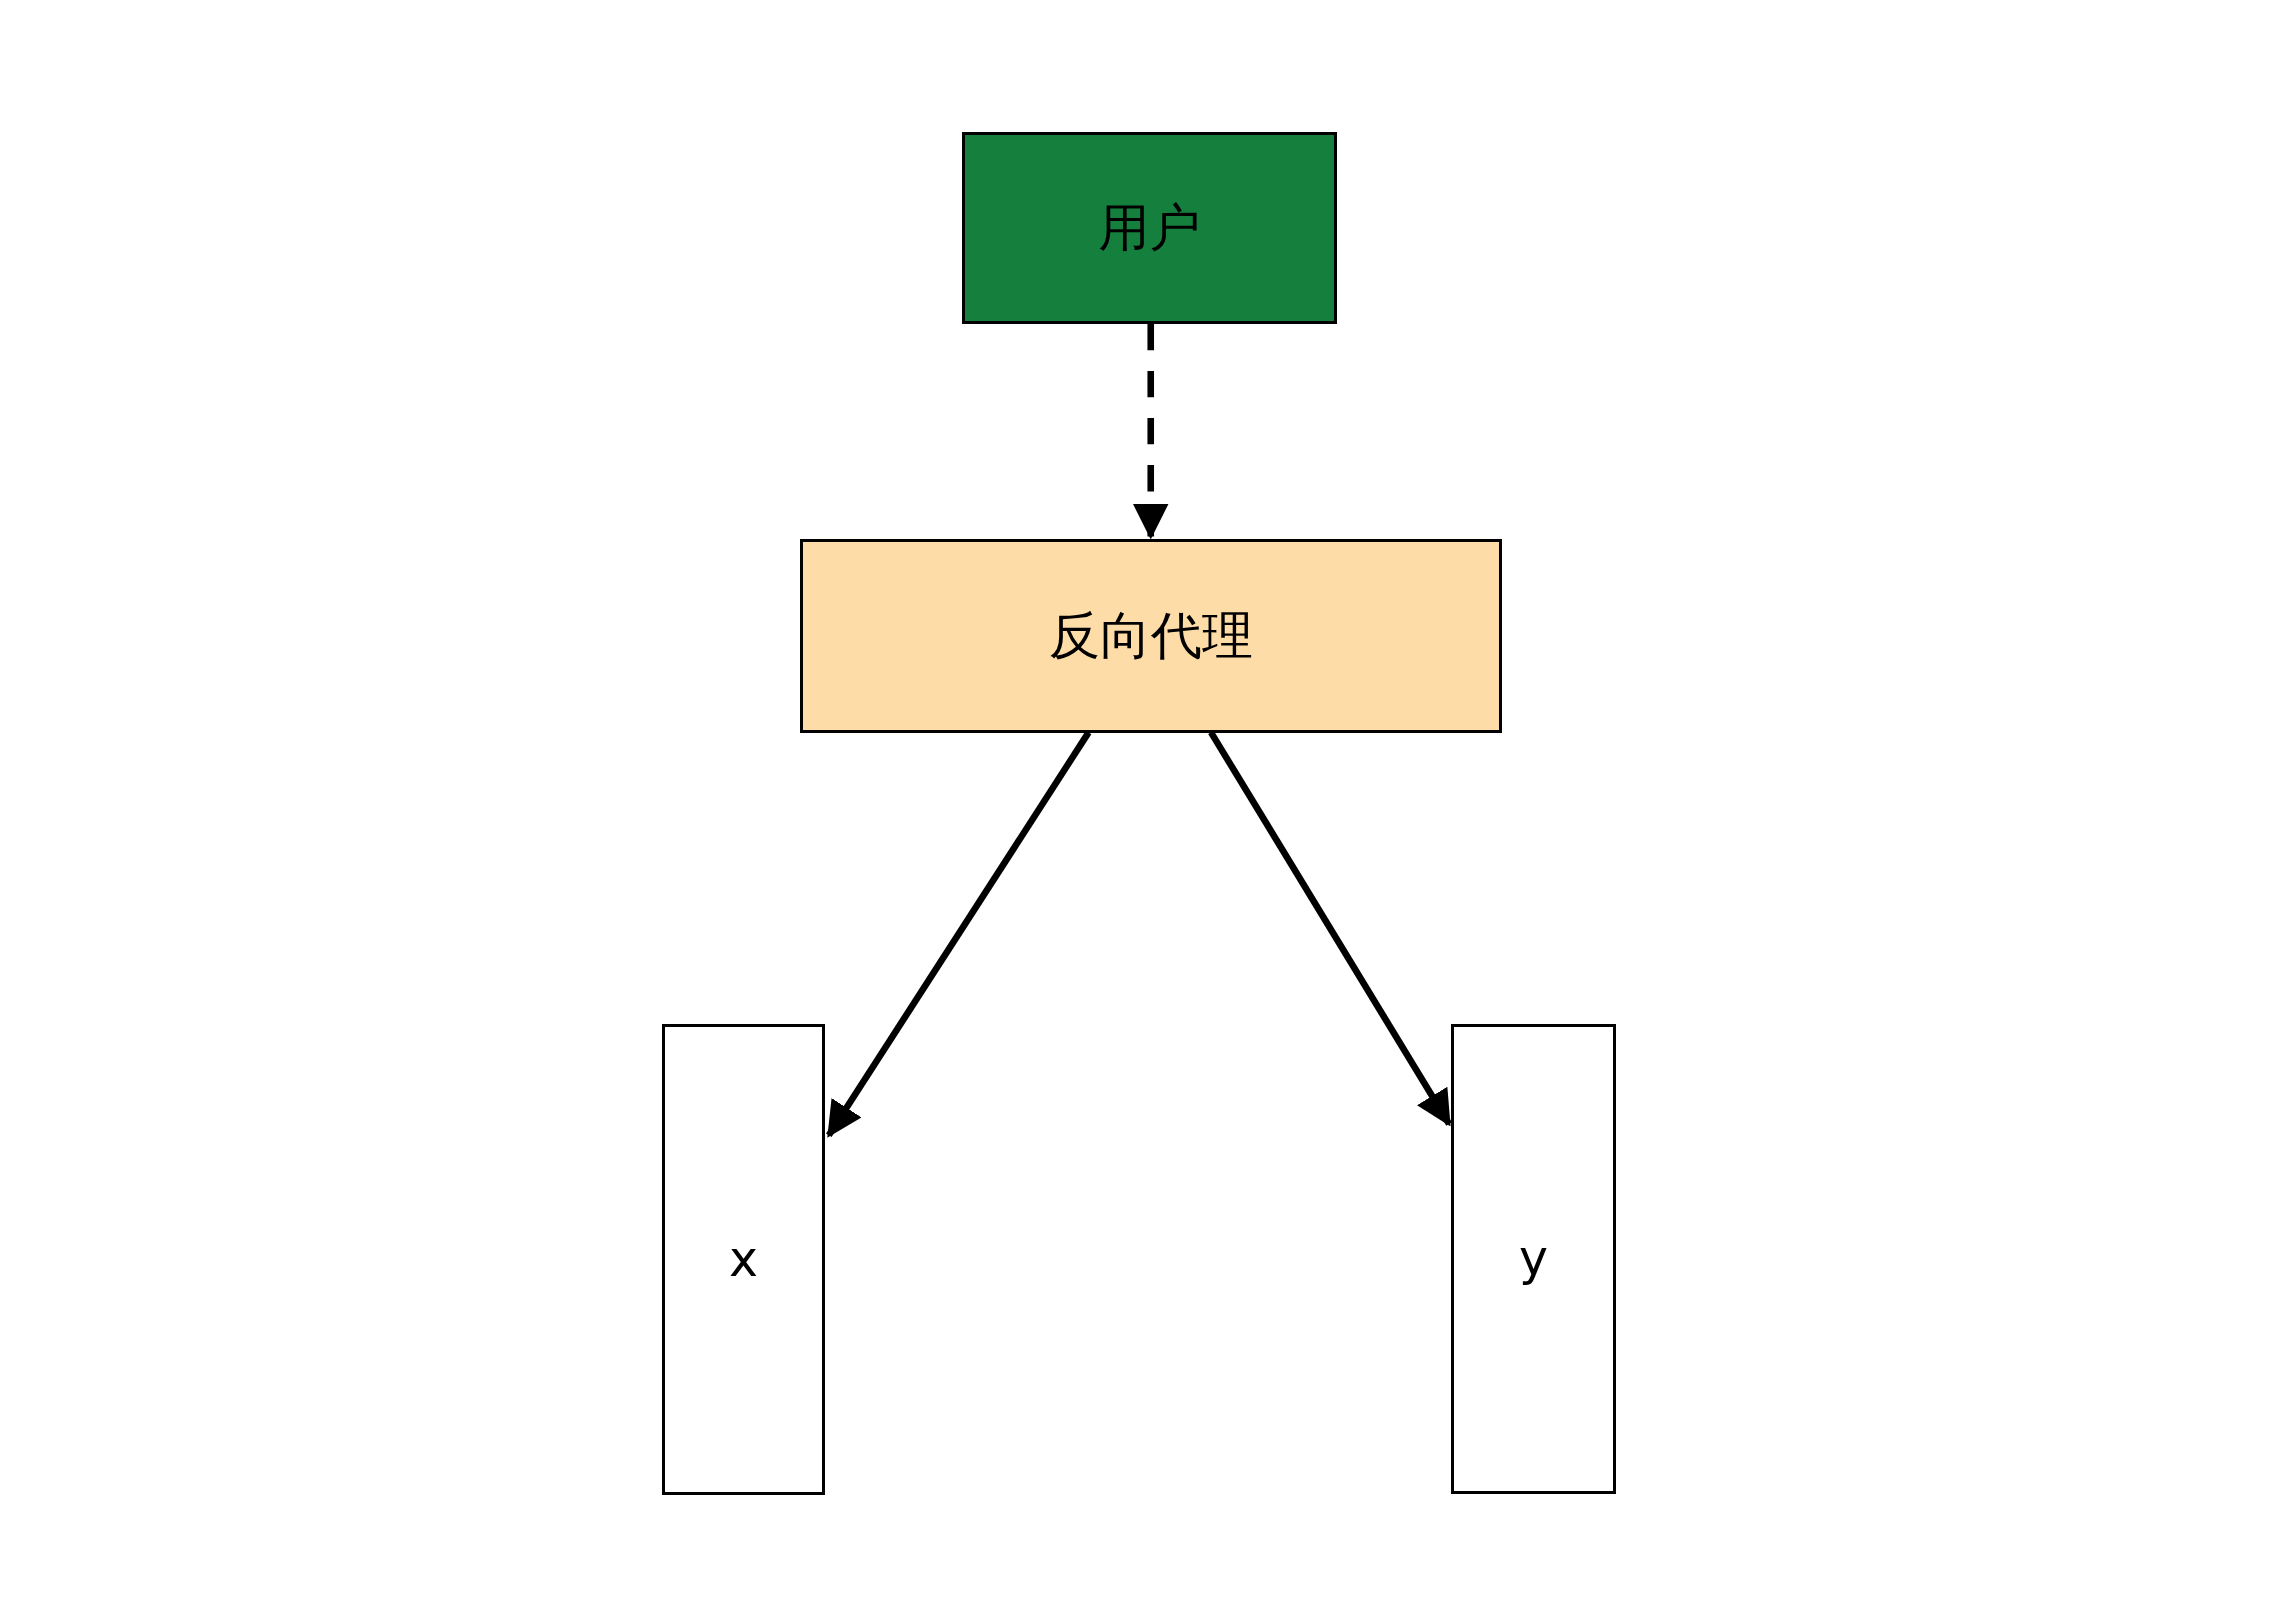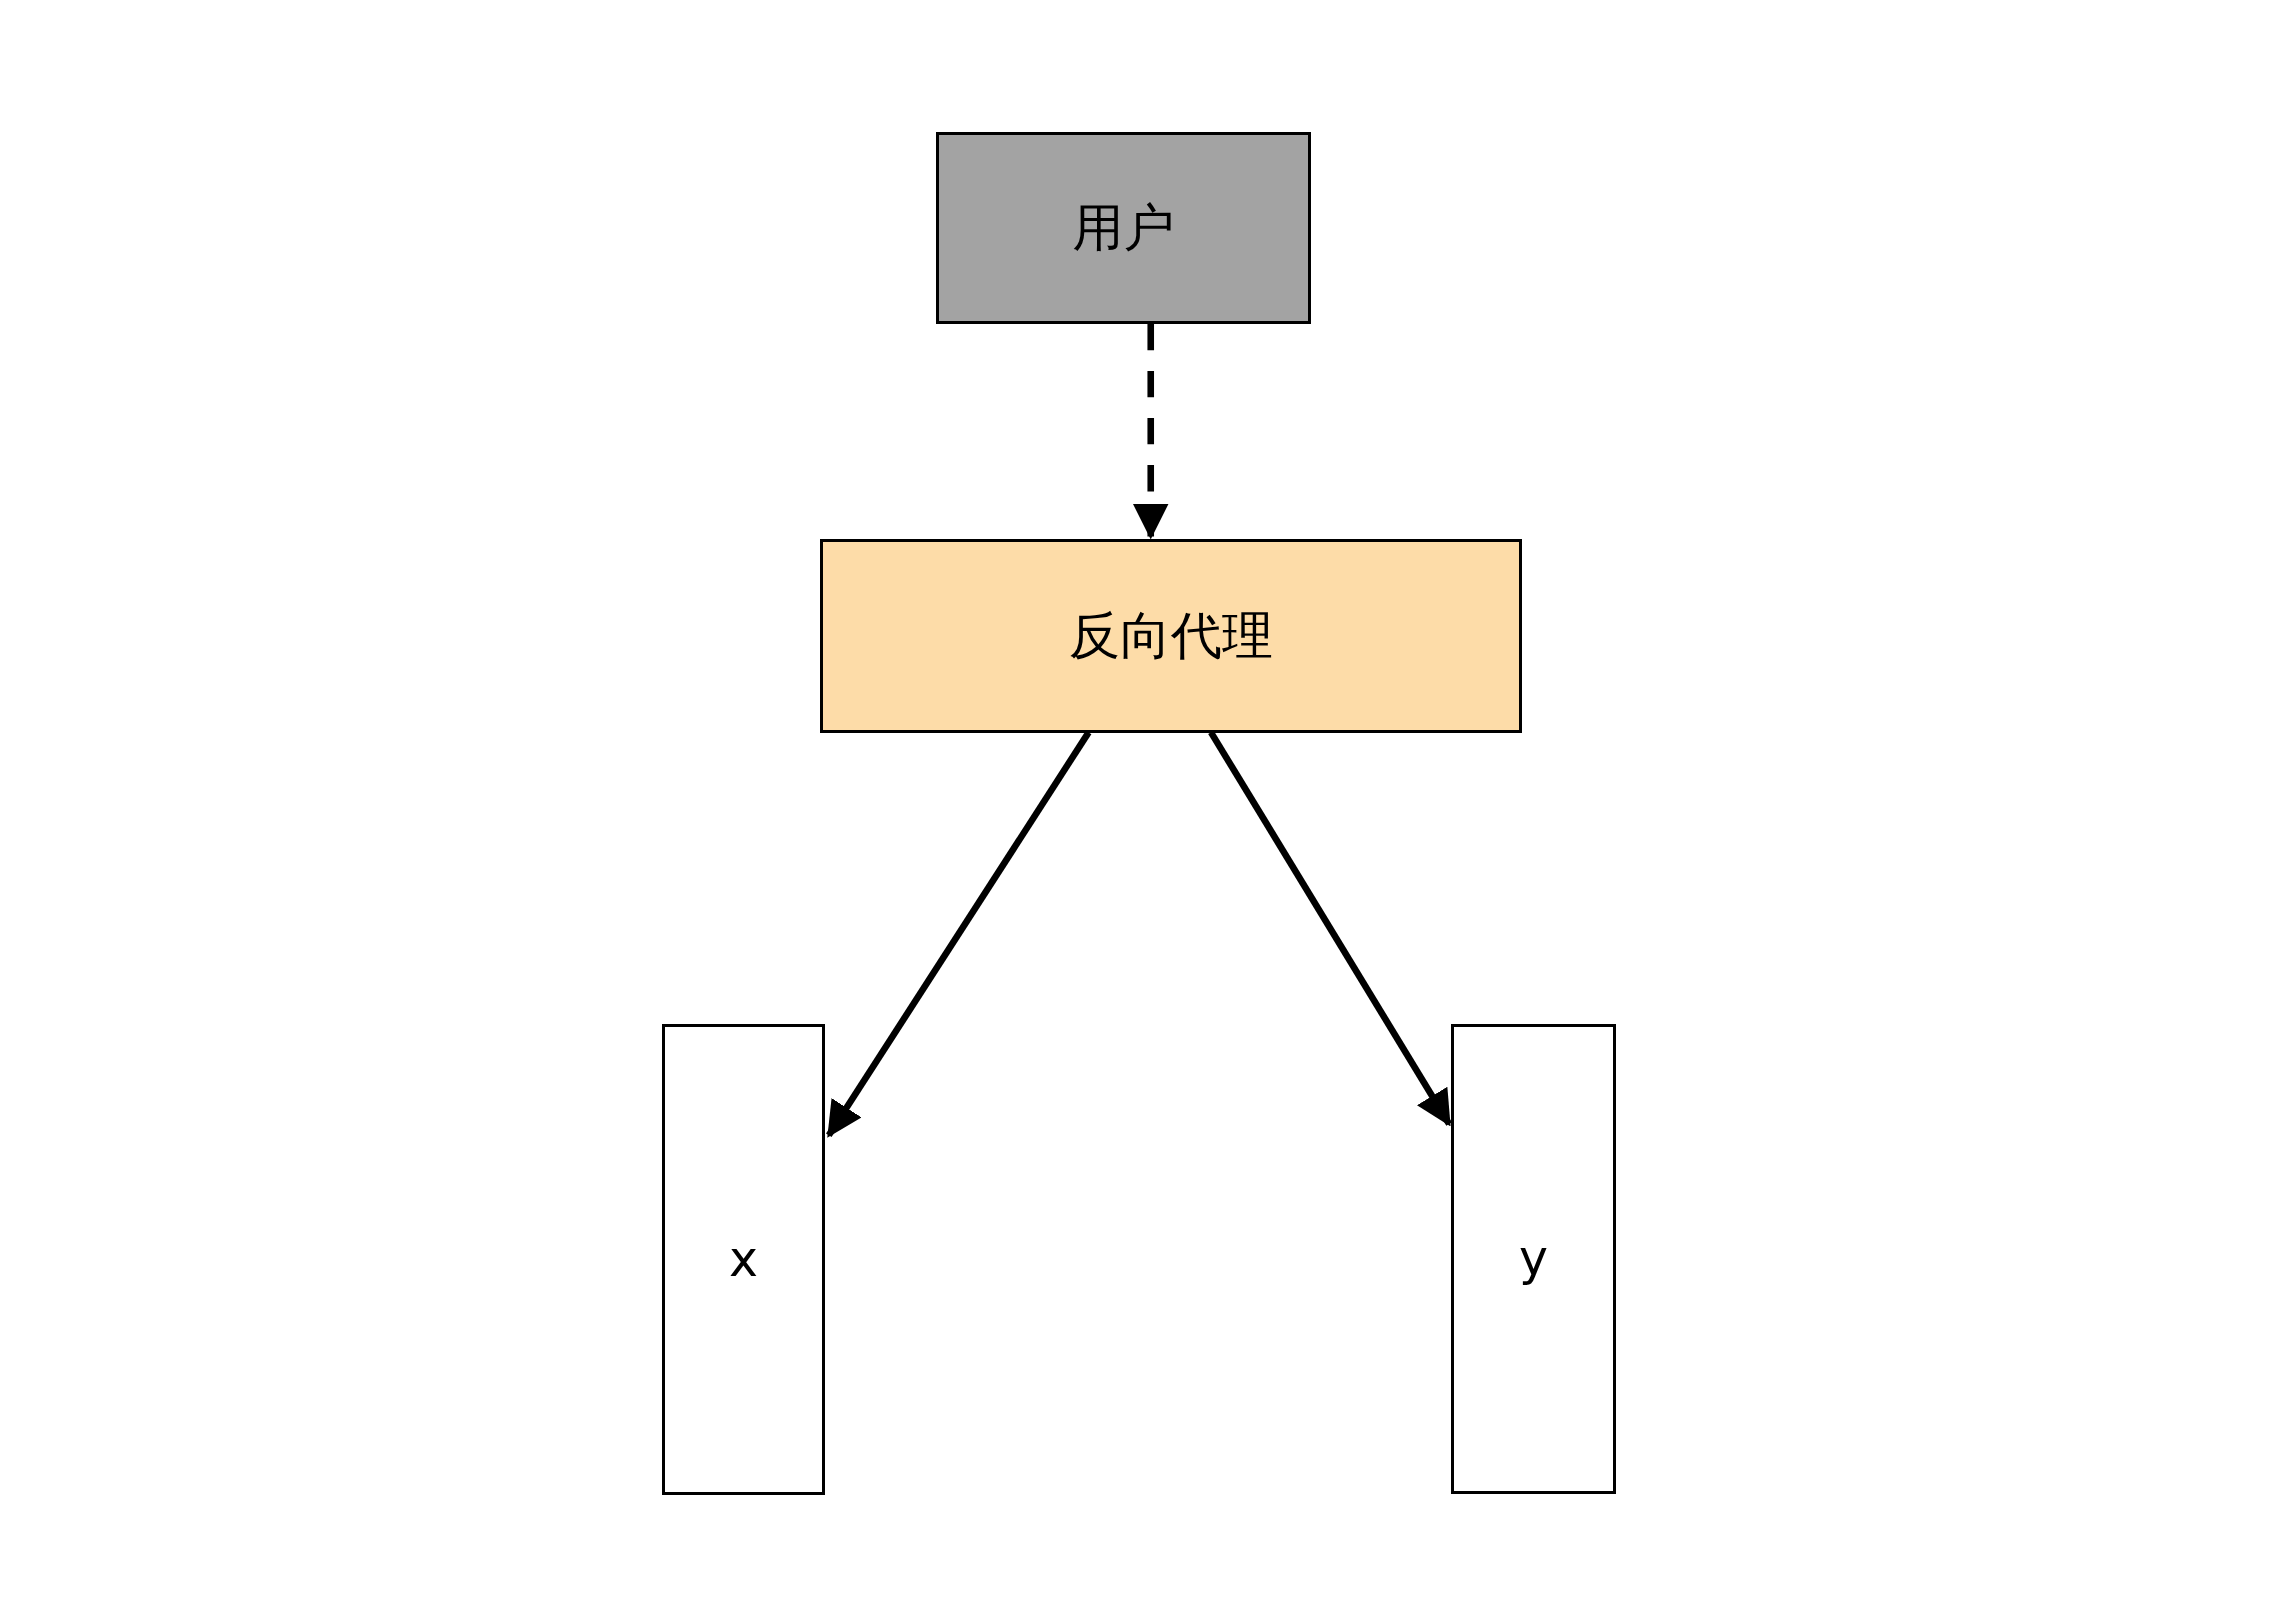--- a/index.html
+++ b/index.html
@@ -24,35 +24,34 @@
     justify-content: center;
     color: #000000;
     line-height: 1.1;
   }
   .node-label {
     display: block;
     text-align: center;
     white-space: nowrap;
   }
   #node-user {
-    left: 936px;
+    left: 962px;
     top: 132px;
     width: 375px;
     height: 192px;
-    background: #a3a3a3;
+    background: #15803d;
     font-size: 51px;
   }
   #node-proxy {
     left: 800px;
     top: 539px;
     width: 702px;
     height: 194px;
     background: #FDDCA8;
     font-size: 51px;
-    margin-left: 20px;
   }
   #node-x {
     left: 662px;
     top: 1024px;
     width: 163px;
     height: 471px;
     background: #ffffff;
     font-size: 49px;
   }
   #node-y {

